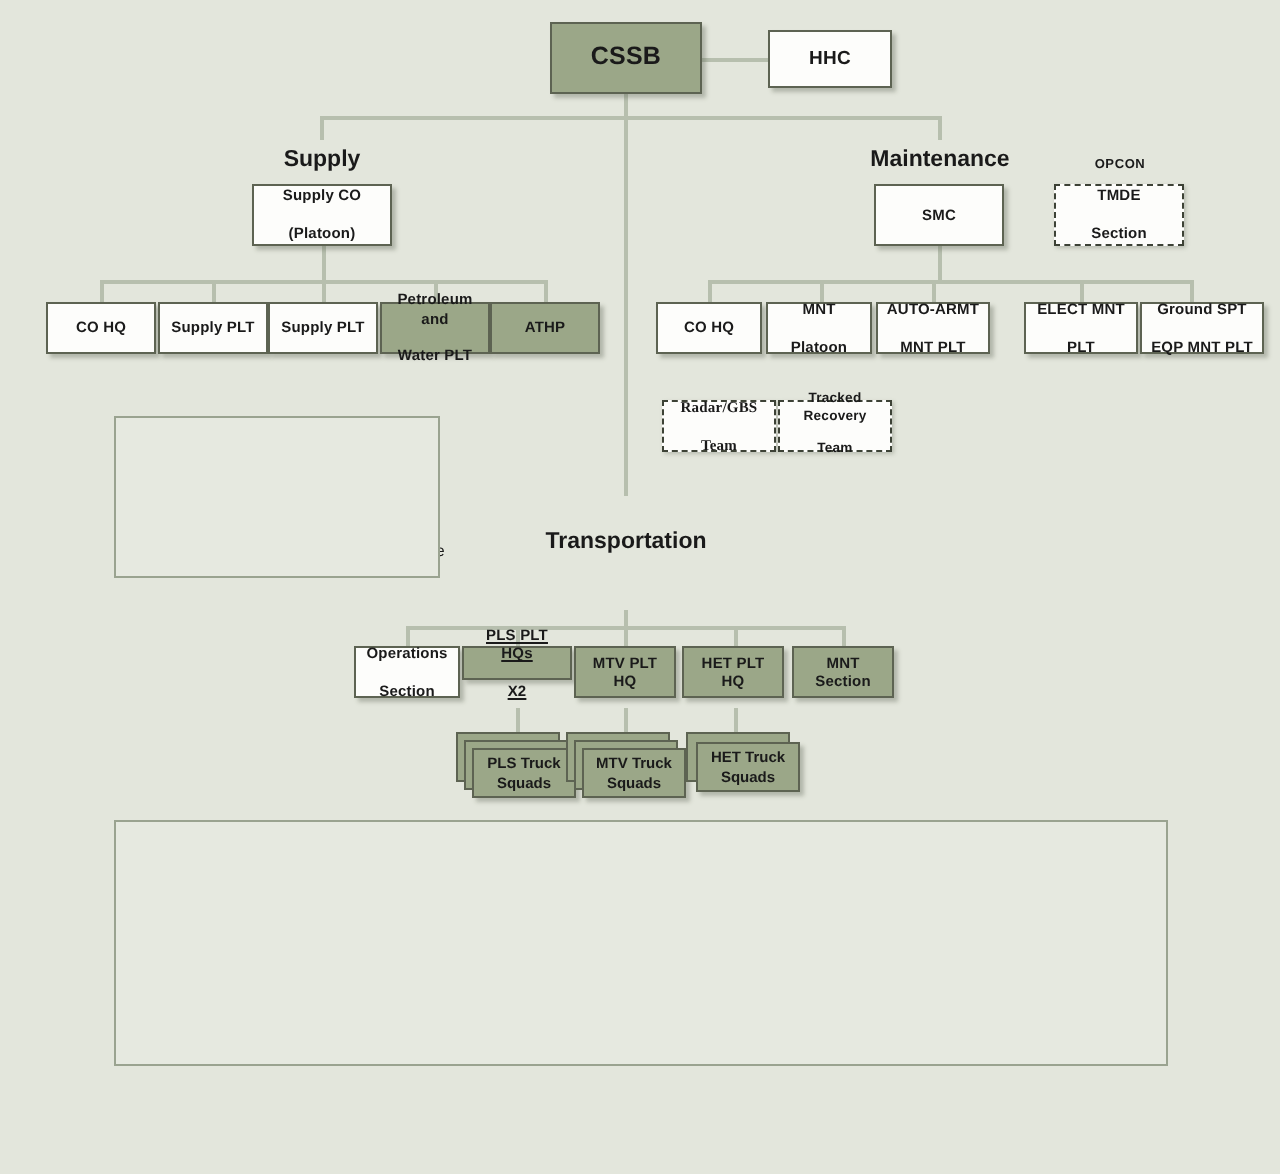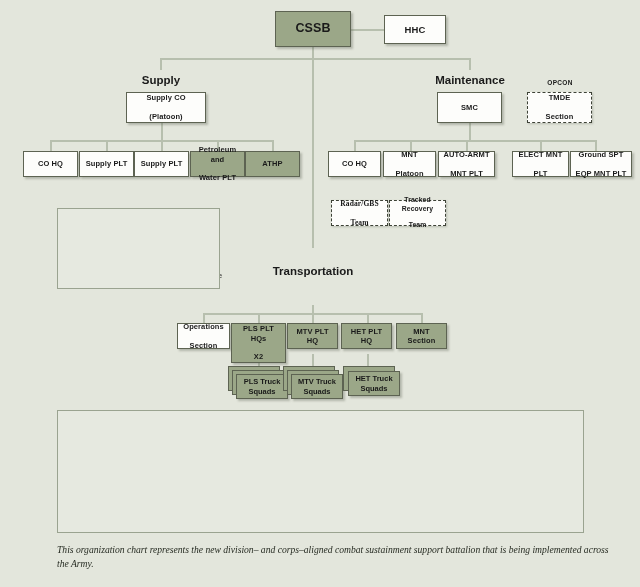--- a/index.html
+++ b/index.html
@@ -157,21 +157,21 @@
   <div class="box green" style="left:275px;top:11px;width:76px;height:36px;font-size:12.5px;">
     <span>CSSB</span>
   </div>
   <div class="box" style="left:384px;top:15px;width:62px;height:29px;font-size:9.5px;">
     <span>HHC</span>
   </div>
 
   <div class="head" style="left:121px;top:74px;width:80px;">
     <span>Supply</span>
   </div>
-  <div class="box" style="left:126px;top:92px;width:80px;height:31px;">
+  <div class="box" style="left:126px;top:92px;width:70px;height:31px;">
     <span>
       <span>Supply CO</span><br>
       <span>(Platoon)</span>
     </span>
   </div>
 
   <div class="box" style="left:23px;top:151px;width:55px;height:26px;">
     <span>CO HQ</span>
   </div>
   <div class="box" style="left:79px;top:151px;width:55px;height:26px;">
@@ -265,21 +265,21 @@
   <div class="head" style="left:258px;top:249px;width:110px;margin-top:16px;">
     <span>Transportation</span>
   </div>
 
   <div class="box" style="left:177px;top:323px;width:53px;height:26px;">
     <span>
       <span>Operations</span><br>
       <span>Section</span>
     </span>
   </div>
-  <div class="box green" style="left:231px;top:323px;width:55px;height:40px;">
+  <div class="box green" style="left:231px;top:323px;width:55px;height:17px;text-decoration:underline;">
     <span>
       <span>PLS PLT HQs</span><br>
       <span>X2</span>
     </span>
   </div>
   <div class="box green" style="left:287px;top:323px;width:51px;height:26px;">
     <span>MTV PLT HQ</span>
   </div>
   <div class="box green" style="left:341px;top:323px;width:51px;height:26px;">
     <span>HET PLT HQ</span>
@@ -414,17 +414,14 @@
         <span class="cl">:</span>
         <span class="df">Support maintenance company</span>
       </div>
     <div class="abbrrow">
         <span class="ab">TMDE</span>
         <span class="cl">:</span>
         <span class="df">Test, measurement, and diagnostic equipment</span>
       </div>
   </div>
 
-  <div id="caption" style="left:57px;top:543px;">
-    <span>This organization chart represents the new division– and corps–aligned combat sustainment support battalion that is being implemented across the Army.</span>
-  </div>
 
 </div>
 
 </body></html>

